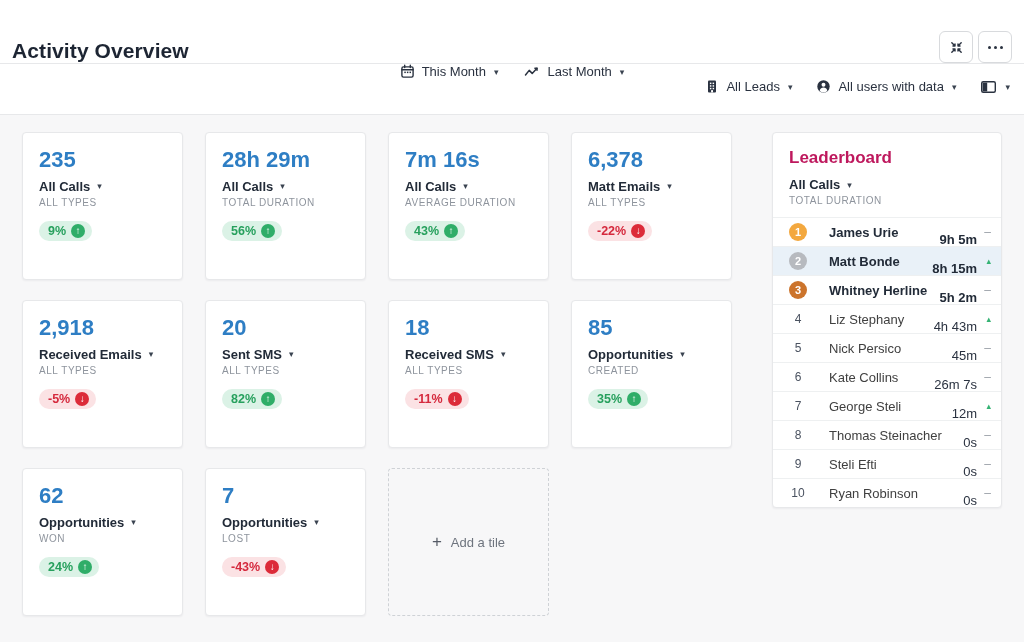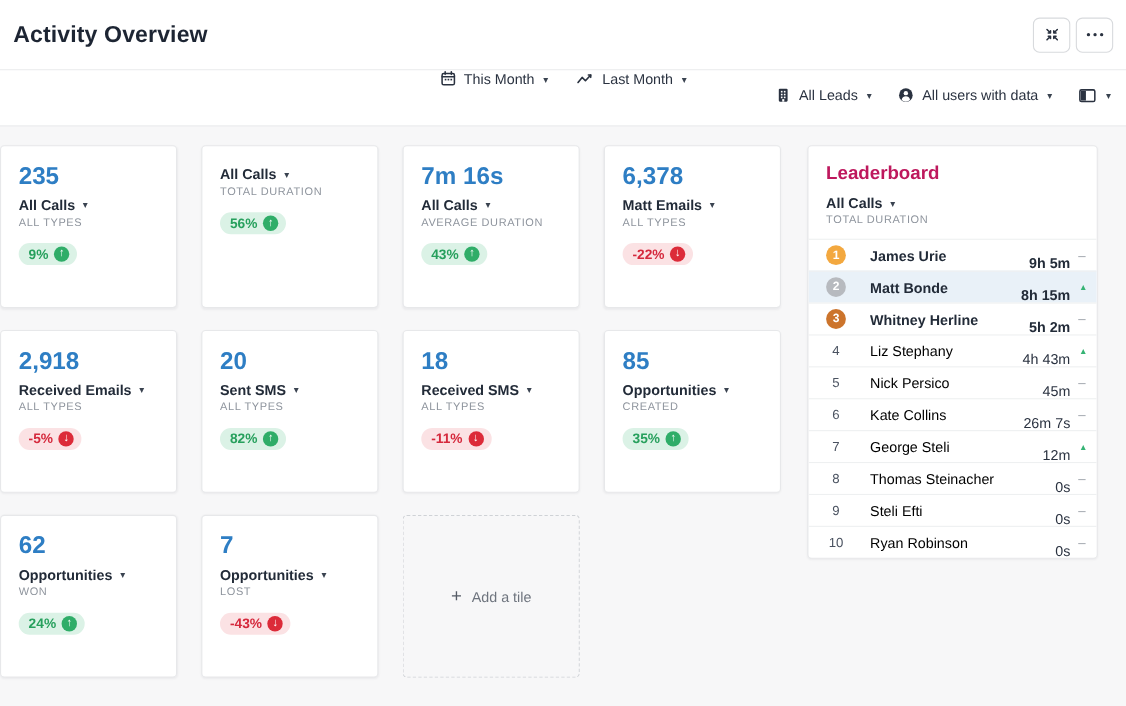--- a/index.html
+++ b/index.html
@@ -1,40 +1,40 @@
 <!DOCTYPE html>
 <html><head>
 <meta charset="utf-8">
 <style>
   * { margin:0; padding:0; box-sizing:border-box; }
   html,body { width:1024px; height:642px; overflow:hidden; }
   body { font-family:"Liberation Sans", sans-serif; background:#f7f7f8; color:#2a3240; }
 
   
   .header { height:64px; background:#fff; border-bottom:1px solid #e7e8ea;
-            display:flex; align-items:center; padding:0 12px; }
+            display:flex; align-items:flex-end; padding:0 12px; }
   .page-title { font-size:21px; font-weight:600; color:#1d2533; letter-spacing:.1px; }
   .header-actions { margin-left:auto; display:flex; gap:5px; }
   .icon-btn { width:34px; height:32px; border:1px solid #d8dadd; border-radius:6px;
               background:#fff; display:flex; align-items:center; justify-content:center;
               color:#2a3240; cursor:pointer; }
   .dots { display:flex; gap:3px; }
   .dots i { width:3px; height:3px; border-radius:50%; background:#2a3240; }
 
   
   .toolbar { height:51px; background:#fff; border-bottom:1px solid #e7e8ea;
              display:flex; align-items:center; padding:0 14px; font-size:13px;flex-direction:column; }
   .tb-group { display:flex; align-items:center; gap:7px; cursor:pointer; white-space:nowrap; }
   .tb-left { display:flex; gap:26px; }
   .tb-right { margin-left:auto; display:flex; gap:24px; align-items:center;text-align:center; }
   .caret { font-size:9px; color:#3a4350; margin-left:1px; }
   .tb-icon { display:flex; align-items:center; }
 
   
-  .main { display:flex; padding:17px 0 0; gap:24px; }
+  .main { display:flex; padding:17px 22px 0; gap:40px; }
   .tiles-grid { display:grid; grid-template-columns:repeat(4,161px); grid-auto-rows:148px;
                 gap:20px 22px; width:710px; }
 
   .tile { background:#fff; border:1px solid #e7e8ea; border-radius:4px;
           padding:13px 16px; box-shadow:0 1px 2px rgba(20,24,31,.05); }
   .tile-value { font-size:22px; font-weight:700; color:#2e7ec4; line-height:1.25; }
   .tile-label-row { display:flex; align-items:center; gap:6px; margin-top:5px; cursor:pointer; }
   .tile-label { font-size:13px; font-weight:700; color:#222b38; }
   .tile-sublabel { font-size:10px; letter-spacing:.55px; color:#8e949d; margin-top:3px; }
   .delta-badge { display:inline-flex; align-items:center; gap:5px; margin-top:13px;
@@ -62,21 +62,21 @@
   .lb-row { display:flex; align-items:center; height:29px; padding:0 10px 0 16px;
             border-top:1px solid #eef0f1; font-size:13px; cursor:pointer; }
   .lb-row.highlighted { background:#e9f1f8; }
   .rank-badge { width:18px; height:18px; border-radius:50%; color:#fff; font-size:11px;
                 font-weight:700; display:flex; align-items:center; justify-content:center;
                 margin-right:22px; flex:0 0 18px; }
   .rank-1 { background:#f3a83f; }
   .rank-2 { background:#b7babf; }
   .rank-3 { background:#cc742c; }
   .rank-plain { background:transparent; color:#4a5260; font-weight:400; font-size:12px; }
-  .lb-name { flex:1; color:#000000; }
+  .lb-name { flex:1; color:#404040; }
   .top3 .lb-name, .top3 .lb-value { font-weight:700; color:#222b38; }
   .lb-value { margin-left:auto; color:#2a3240;margin-top:14px; }
   .lb-trend { width:14px; text-align:right; color:#9aa0a8; font-size:12px; }
   .lb-trend.up { color:#35b374; font-size:9px; }
 
   svg { display:block; }
 </style>
 </head>
 <body>
 
@@ -180,20 +180,21 @@
           <span class="caret">▾</span>
         </div>
         <div class="tile-sublabel">ALL TYPES</div>
         <div class="delta-badge up">
           <span>9%</span>
           <span class="delta-circle">↑</span>
         </div>
       </div>
 
       <div class="tile">
+        <div class="tile-value">28h 29m</div>
         <div class="tile-label-row">
           <span class="tile-label">All Calls</span>
           <span class="caret">▾</span>
         </div>
         <div class="tile-sublabel">TOTAL DURATION</div>
         <div class="delta-badge up">
           <span>56%</span>
           <span class="delta-circle">↑</span>
         </div>
       </div>

